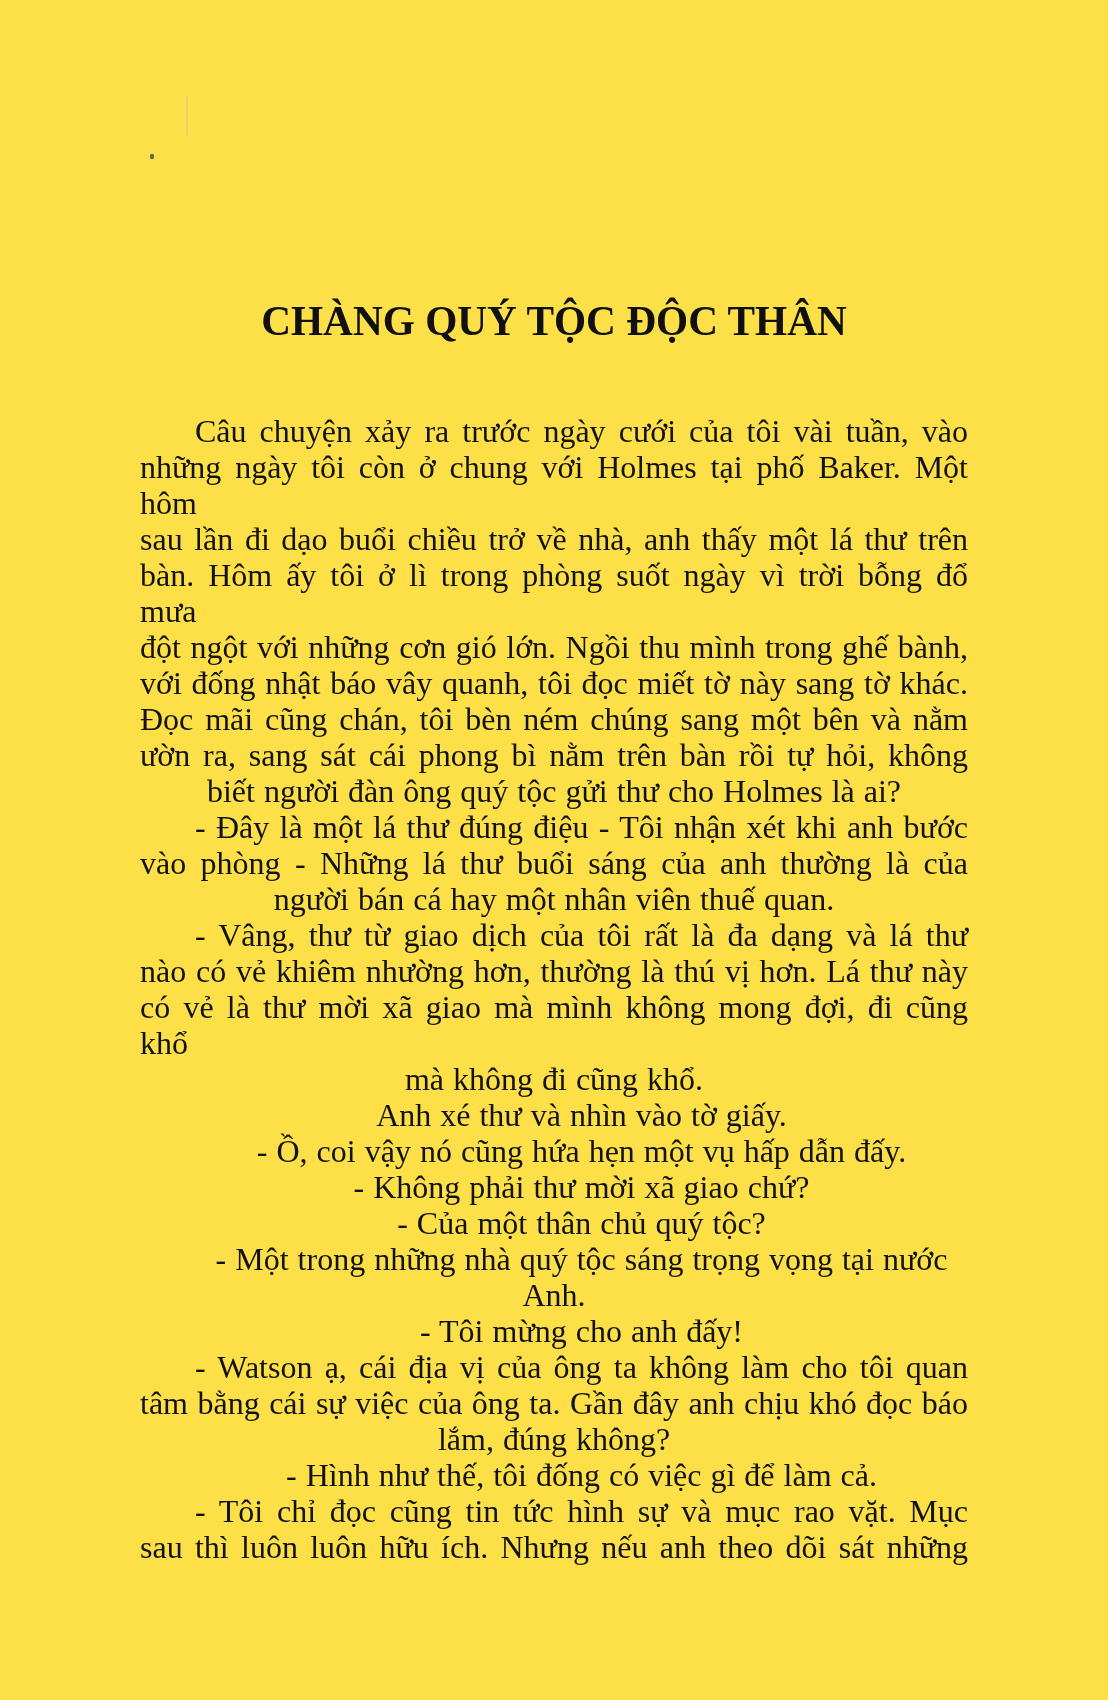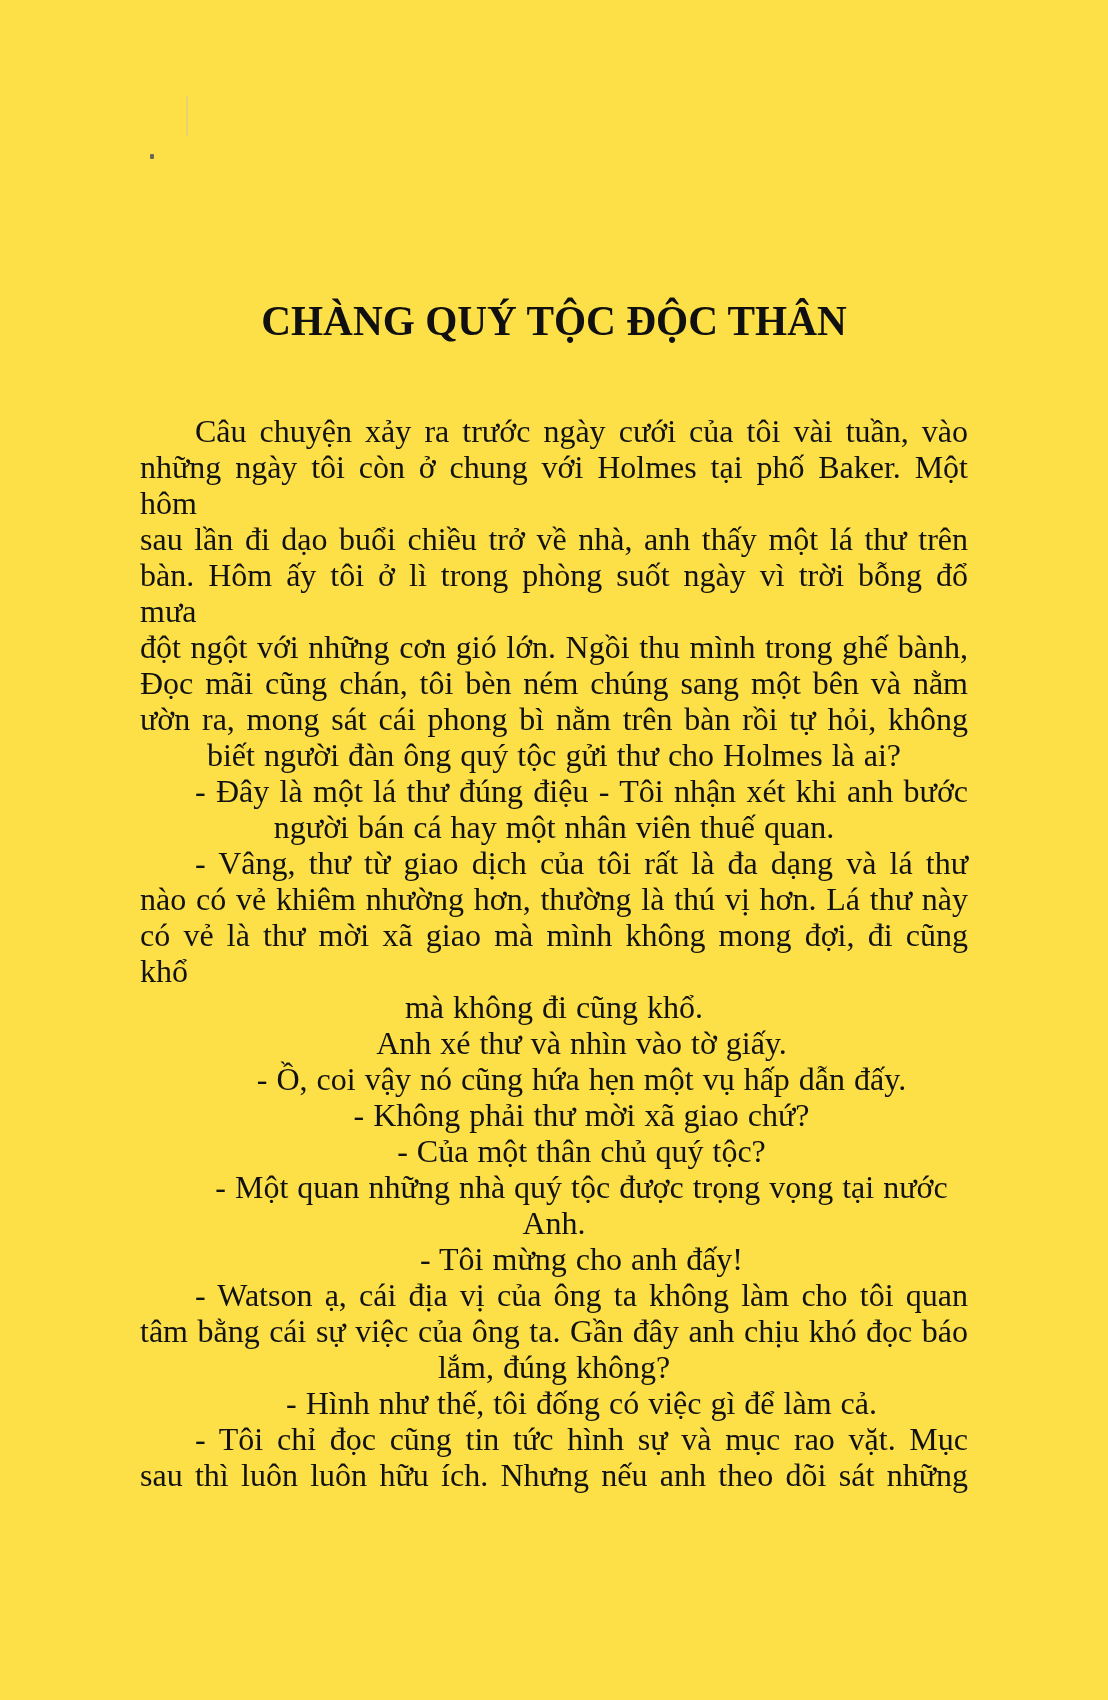--- a/index.html
+++ b/index.html
@@ -83,26 +83,28 @@
 
   <h1 class="chapter-title">CHÀNG QUÝ TỘC ĐỘC THÂN</h1>
 
   <div class="body-text">
       <div class="paragraph">
         <div class="line first just">Câu chuyện xảy ra trước ngày cưới của tôi vài tuần, vào</div>
         <div class="line just">những ngày tôi còn ở chung với Holmes tại phố Baker. Một hôm</div>
         <div class="line just">sau lần đi dạo buổi chiều trở về nhà, anh thấy một lá thư trên</div>
         <div class="line just">bàn. Hôm ấy tôi ở lì trong phòng suốt ngày vì trời bỗng đổ mưa</div>
         <div class="line just">đột ngột với những cơn gió lớn. Ngồi thu mình trong ghế bành,</div>
+        <div class="line just">với đống nhật báo vây quanh, tôi đọc miết tờ này sang tờ khác.</div>
         <div class="line just">Đọc mãi cũng chán, tôi bèn ném chúng sang một bên và nằm</div>
-        <div class="line just">ườn ra, mong sát cái phong bì nằm trên bàn rồi tự hỏi, không</div>
+        <div class="line just">ườn ra, sang sát cái phong bì nằm trên bàn rồi tự hỏi, không</div>
         <div class="line">biết người đàn ông quý tộc gửi thư cho Holmes là ai?</div>
       </div>
       <div class="paragraph">
         <div class="line first just">- Đây là một lá thư đúng điệu - Tôi nhận xét khi anh bước</div>
+        <div class="line just">vào phòng - Những lá thư buổi sáng của anh thường là của</div>
         <div class="line">người bán cá hay một nhân viên thuế quan.</div>
       </div>
       <div class="paragraph">
         <div class="line first just">- Vâng, thư từ giao dịch của tôi rất là đa dạng và lá thư</div>
         <div class="line just">nào có vẻ khiêm nhường hơn, thường là thú vị hơn. Lá thư này</div>
         <div class="line just">có vẻ là thư mời xã giao mà mình không mong đợi, đi cũng khổ</div>
         <div class="line">mà không đi cũng khổ.</div>
       </div>
       <div class="paragraph">
         <div class="line first">Anh xé thư và nhìn vào tờ giấy.</div>
@@ -110,21 +112,21 @@
       <div class="paragraph">
         <div class="line first">- Ồ, coi vậy nó cũng hứa hẹn một vụ hấp dẫn đấy.</div>
       </div>
       <div class="paragraph">
         <div class="line first">- Không phải thư mời xã giao chứ?</div>
       </div>
       <div class="paragraph">
         <div class="line first">- Của một thân chủ quý tộc?</div>
       </div>
       <div class="paragraph">
-        <div class="line first">- Một quan những nhà quý tộc được trọng vọng tại nước Anh.</div>
+        <div class="line first">- Một trong những nhà quý tộc sáng trọng vọng tại nước Anh.</div>
       </div>
       <div class="paragraph">
         <div class="line first">- Tôi mừng cho anh đấy!</div>
       </div>
       <div class="paragraph">
         <div class="line first just">- Watson ạ, cái địa vị của ông ta không làm cho tôi quan</div>
         <div class="line just">tâm bằng cái sự việc của ông ta. Gần đây anh chịu khó đọc báo</div>
         <div class="line">lắm, đúng không?</div>
       </div>
       <div class="paragraph">

